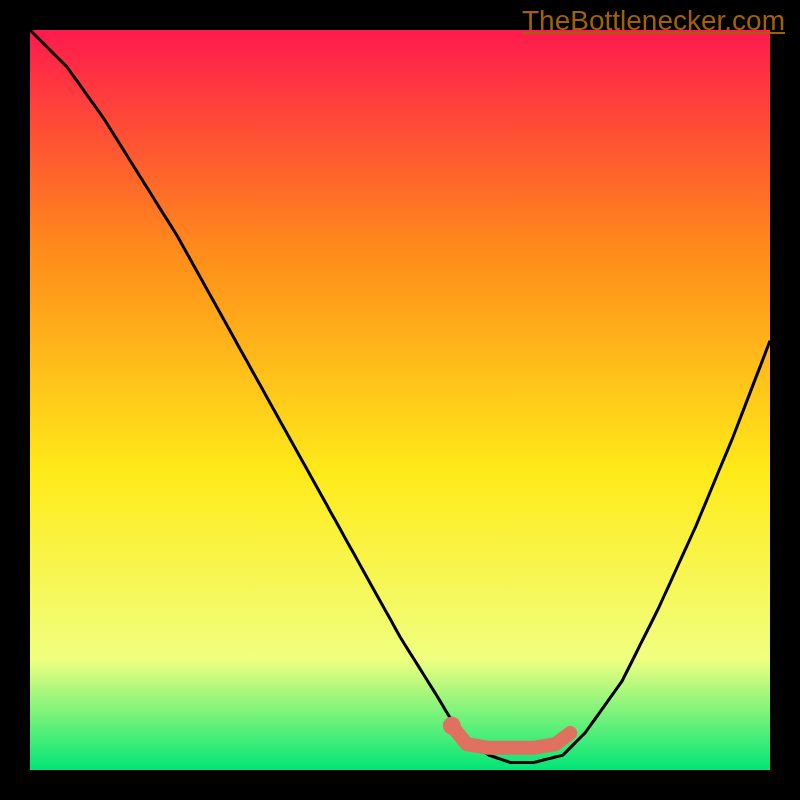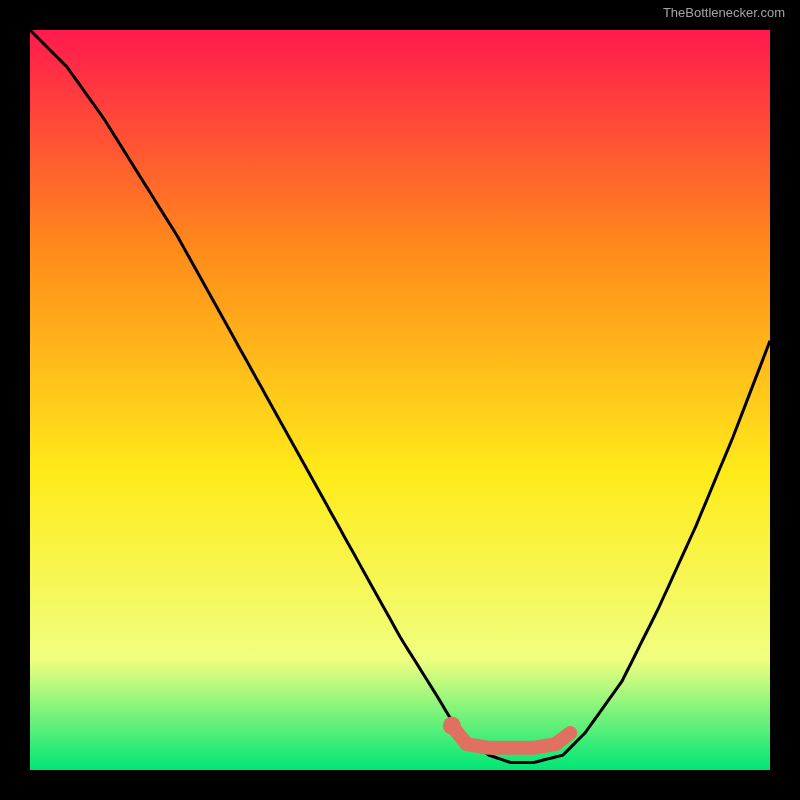--- a/index.html
+++ b/index.html
@@ -14,24 +14,25 @@
   .chart-container {
     position: relative;
     width: 800px;
     height: 800px;
     background: #000;
   }
   .watermark {
     position: absolute;
     top: 5px;
     right: 15px;
-    color: #a3a3a3;
-    font-size: 13px;
+    color: #a16207;
+    font-size: 28px;
     font-weight: 500;
     z-index: 10;
+    text-decoration: underline;
   }
   .plot-area {
     position: absolute;
     left: 30px;
     top: 30px;
     width: 740px;
     height: 740px;
   }
   svg {
     display: block;

